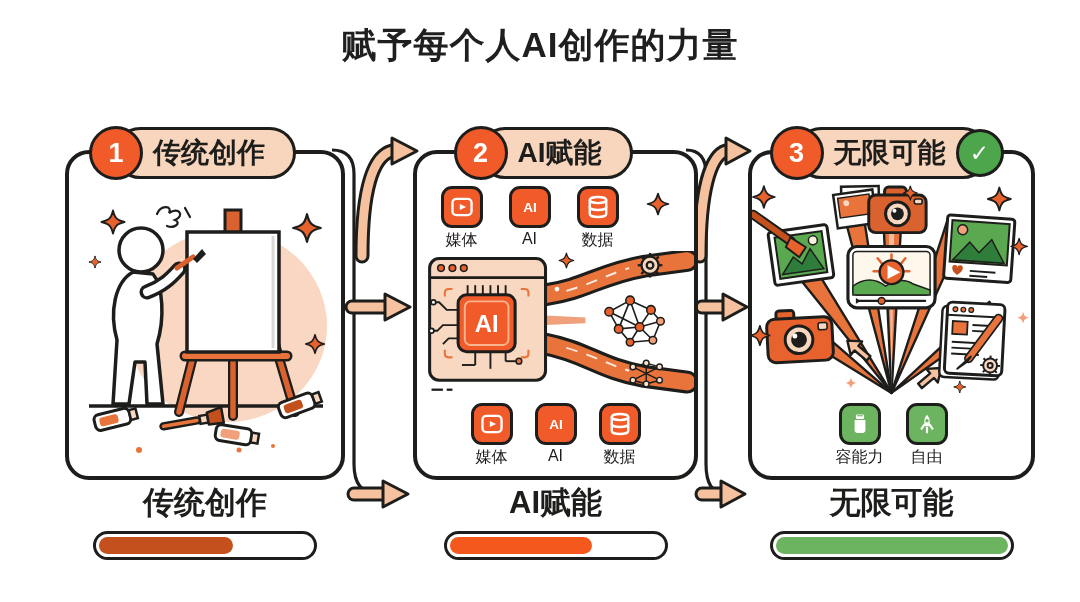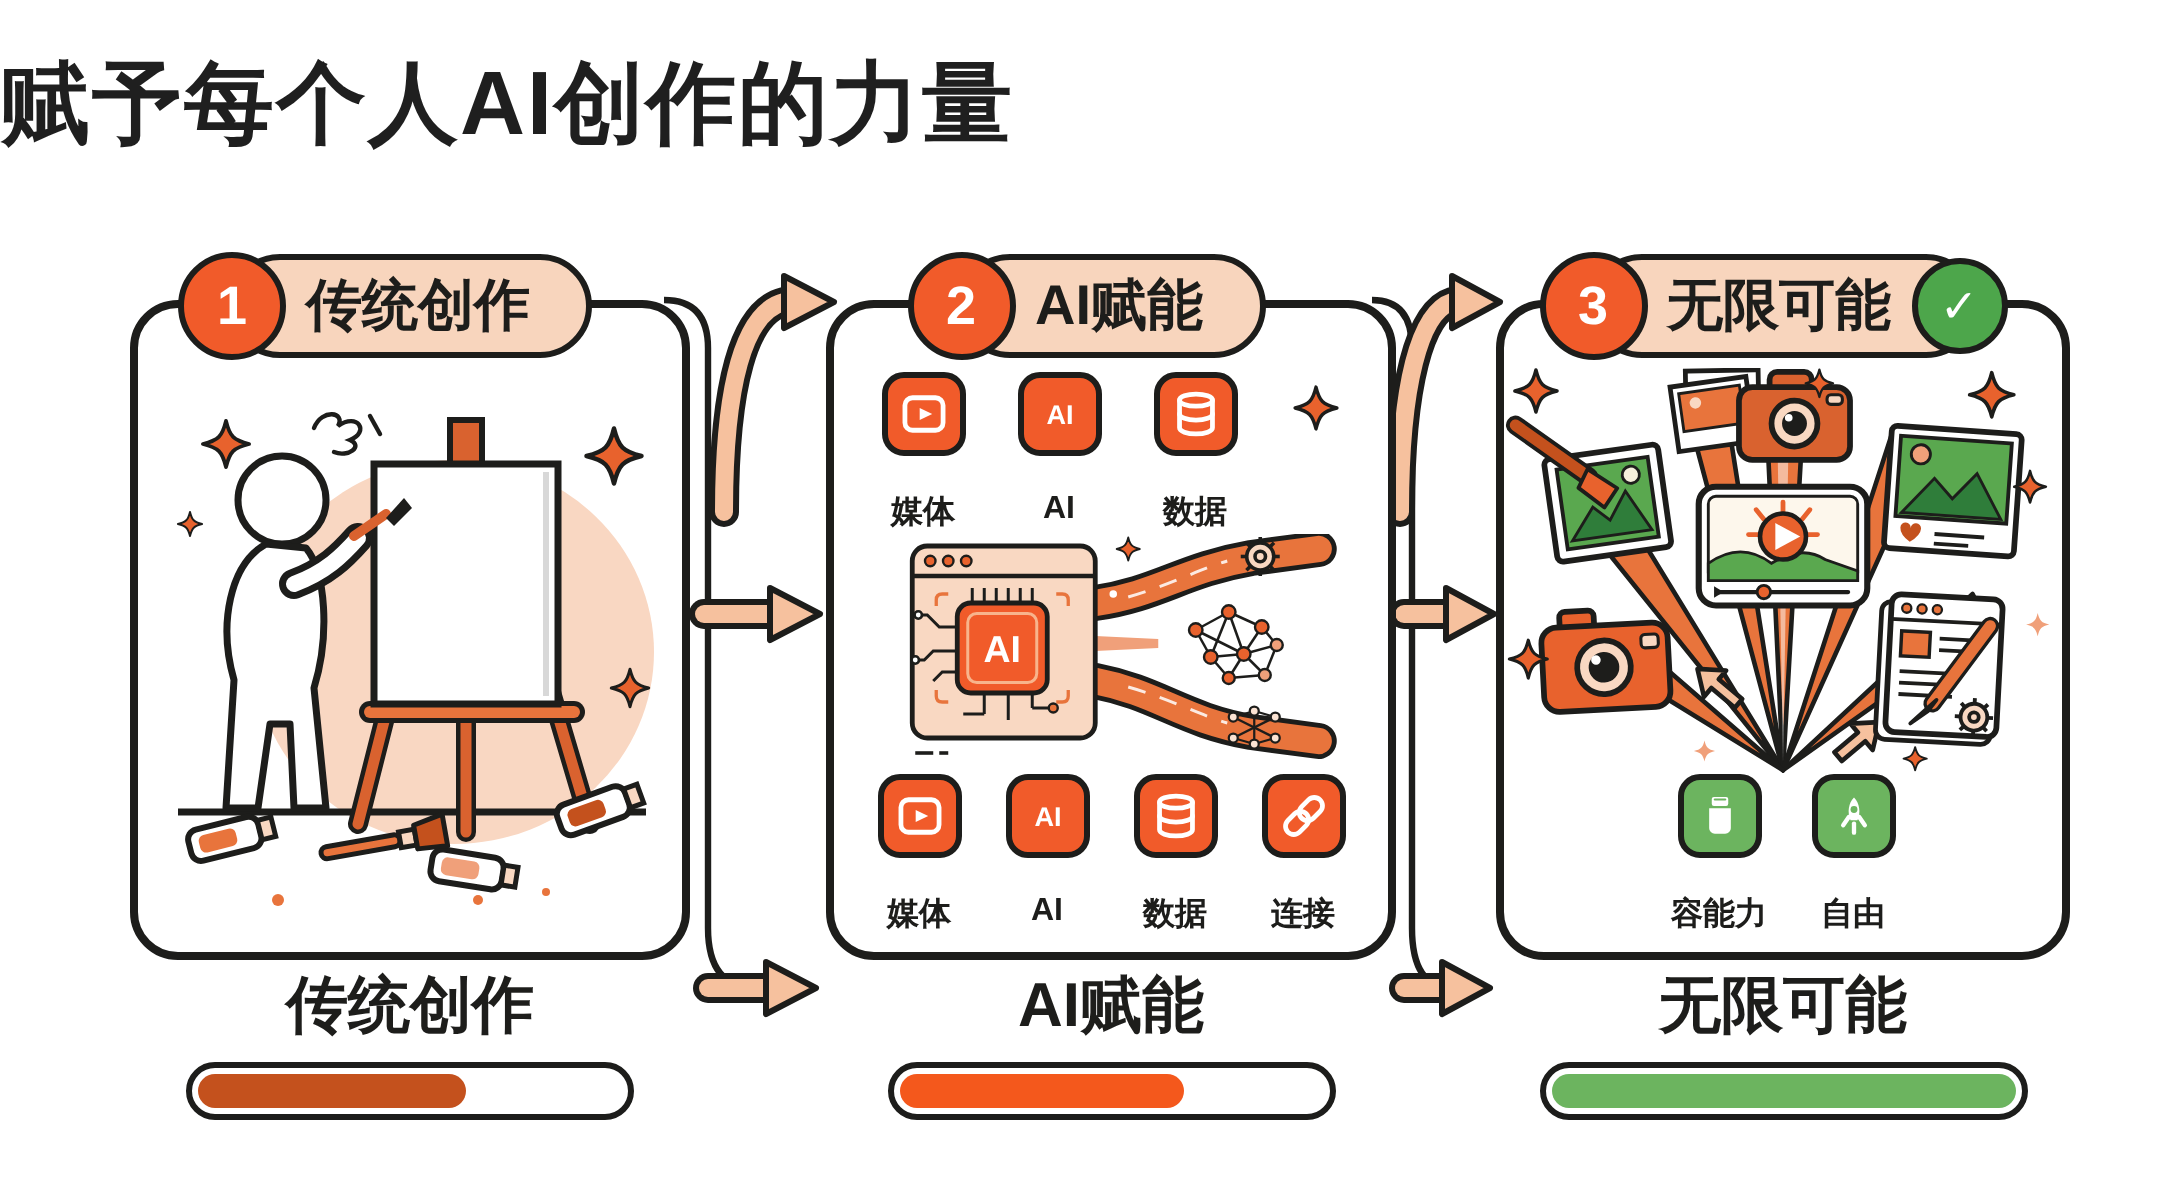--- a/index.html
+++ b/index.html
@@ -1,19 +1,19 @@
 <!DOCTYPE html>
 <html><head>
 <meta charset="utf-8">
 <style>
   html,body { margin:0; padding:0; background:#ffffff; }
   body { font-family:"Liberation Sans","DejaVu Sans",sans-serif; color:#1d1d1b; }
   .canvas { position:relative; width:1080px; height:602px; background:#fff; overflow:hidden; }
 
-  .title { margin:0; padding-top:22px; text-align:left; font-size:45px; font-weight:800;
+  .title { margin:0; padding-top:22px; text-align:center; font-size:35px; font-weight:800;
            letter-spacing:1px; color:#1f1f1f; }
 
   .overlay { position:absolute; left:0; top:0; width:1080px; height:602px; pointer-events:none; }
 
   .panel { position:absolute; top:150px; height:330px; background:#fff;
            border:4px solid #1d1d1b; border-radius:24px; box-sizing:border-box; z-index:1; }
   .p1 { left:65px;  width:280px; }
   .p2 { left:413px; width:285px; display:flex; flex-direction:column; align-items:center; padding-top:32px; }
   .p3 { left:748px; width:287px; display:flex; flex-direction:column; align-items:center; padding-top:30px; }
 
@@ -33,21 +33,21 @@
   .illus2 { width:100%; height:158px; display:block; }
   .illus3 { width:100%; height:212px; display:block; }
 
   .chip-row { display:flex; align-items:flex-start; justify-content:center; gap:26px; }
   .chip-row.bottom { margin-top:auto; margin-bottom:8px; gap:22px; }
   .chip-item { display:flex; flex-direction:column; align-items:center; gap:2px; }
   .chip { width:42px; height:42px; border-radius:11px; border:3px solid #1d1d1b; box-sizing:border-box;
           display:flex; align-items:center; justify-content:center; }
   .chip.orange { background:#f15b2a; }
   .chip.green  { background:#6cb45f; }
-  .chip-label { font-size:16px; font-weight:700;margin-top:16px; }
+  .chip-label { font-size:16px; font-weight:400; }
   .glyph { stroke:#fff; stroke-width:2.2; fill:none; stroke-linecap:round; stroke-linejoin:round; }
   .gtext { fill:#fff; stroke:none; font-size:12.5px; font-weight:bold; text-anchor:middle;
            font-family:"Liberation Sans","DejaVu Sans",sans-serif; }
 
   .footer { position:absolute; top:482px; text-align:center; z-index:1; }
   .f1 { left:65px;  width:280px; }
   .f2 { left:413px; width:285px; }
   .f3 { left:748px; width:287px; }
   .flabel { font-size:31px; font-weight:800; }
   .pbar { margin:7px auto 0; width:224px; height:29px; background:#fff; border:3.5px solid #1d1d1b;
@@ -361,31 +361,20 @@
       <div class="chip-item">
         <div class="chip orange">
           <svg class="glyph" width="26" height="26" viewBox="0 0 24 24">
             <ellipse cx="12" cy="5.6" rx="7.6" ry="2.8"></ellipse>
             <path d="M4.4 5.6 V12 c0 1.55 3.4 2.8 7.6 2.8 s7.6 -1.25 7.6 -2.8 V5.6"></path>
             <path d="M4.4 12 V18.4 c0 1.55 3.4 2.8 7.6 2.8 s7.6 -1.25 7.6 -2.8 V12"></path>
           </svg>
         </div>
         <span class="chip-label">数据</span>
       </div>
-      <div class="chip-item">
-        <div class="chip orange">
-          <svg class="glyph" width="26" height="26" viewBox="0 0 24 24">
-            <g transform="rotate(-45 12 12)">
-              <rect x="1.5" y="8.2" width="12" height="7.6" rx="3.8"></rect>
-              <rect x="10.5" y="8.2" width="12" height="7.6" rx="3.8"></rect>
-            </g>
-          </svg>
-        </div>
-        <span class="chip-label">连接</span>
-      </div>
     </div>
   </section>
 
   <section class="panel p3">
     <div class="header-pill">
       <div class="num">3</div>
       <span class="header-text">无限可能</span>
       <div class="check">✓</div>
     </div>
 

